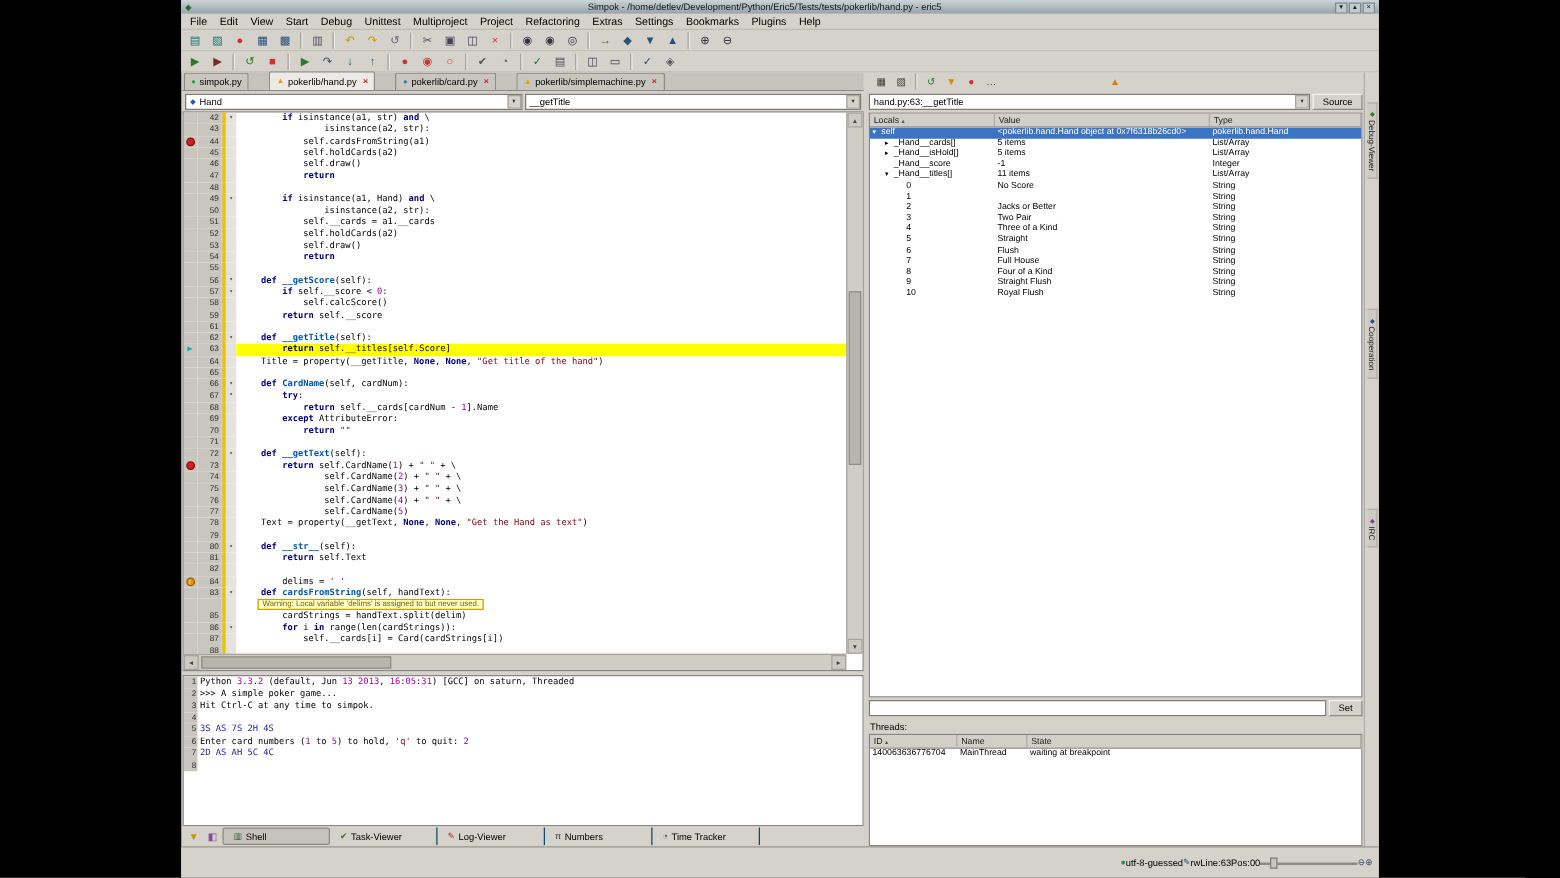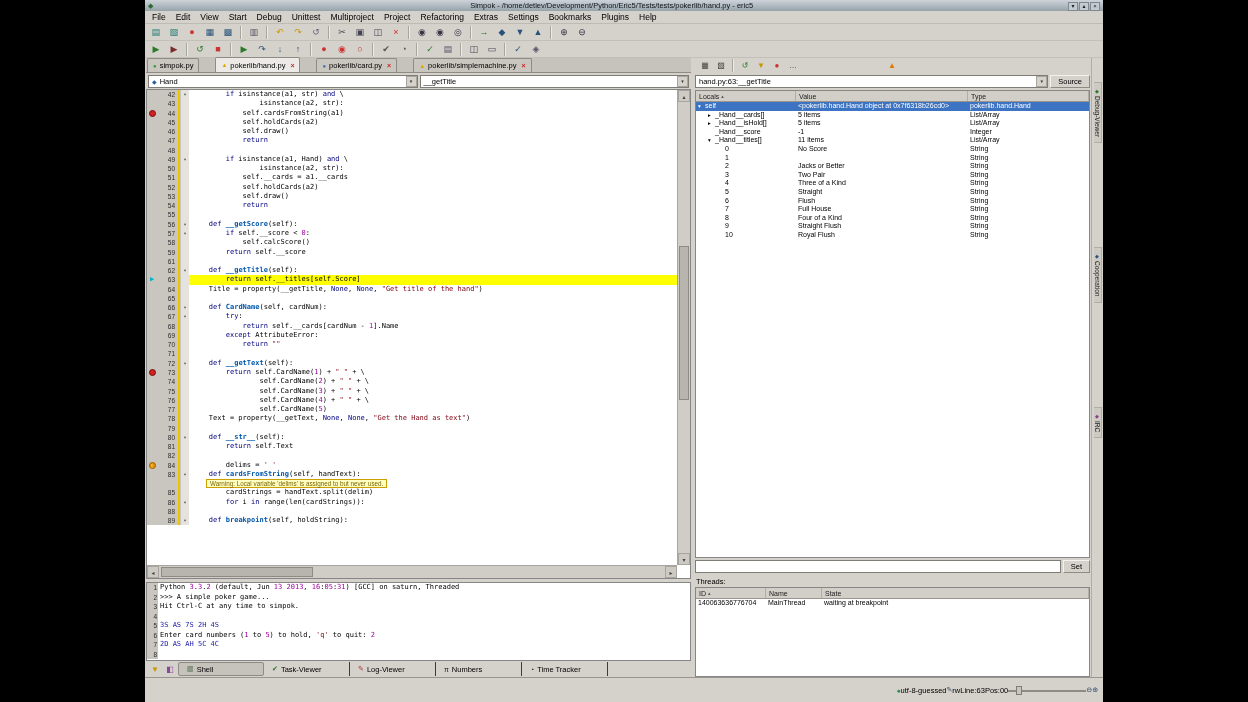--- a/index.html
+++ b/index.html
@@ -37,34 +37,34 @@
 .ed-num{width:19px;flex:none;background:#c9c5bf;font-family:"Liberation Sans",sans-serif;font-size:6.5px;color:#2c2c2c;text-align:right;padding-right:2px}
 .ed-chg{width:4px;flex:none;background:#c9c5bf;position:relative}
 .ed-chg.changed:after{content:"";position:absolute;left:1px;top:0;bottom:0;width:2px;background:#ecc400}
 .ed-fold{width:8px;flex:none;background:#e6e3de;color:#2a4a3a;font-size:5px;text-align:center;line-height:9.3px}
 .ed-code{flex:1;padding-left:3px;overflow:hidden}
 .ed-row.current .ed-code{background:#ffff00}
 .mk{position:absolute;left:1.5px;top:1px;width:7px;height:7px;border-radius:50%;text-align:center}
 .mk.bp{background:#d42020;border:1px solid #7a0c0c}
 .mk.cur{color:#00b4c4;font-size:7px;line-height:7px;background:none}
 .mk.warn{background:#e89400;border:1px solid #9a6000;color:#fff;font-size:5px;line-height:6px;font-family:"Liberation Sans",sans-serif}
-.tok-kw{color:#00007f;font-weight:normal}
+.tok-kw{color:#00007f;font-weight:bold}
 .tok-str{color:#7f0010}
 .tok-num{color:#a000a0}
 .tok-def{color:#0057ae;font-weight:bold}
 .annot-box{display:inline-block;margin-left:14px;background:#ffffc4;border:1px solid #c8a000;color:#7a6400;font-family:"Liberation Sans",sans-serif;font-size:6.3px;line-height:7.5px;padding:0 3px;height:9px}
 .vscroll{position:absolute;top:0;right:0;bottom:13px;width:13px;background:#d0ccc6;border-left:1px solid #a8a49e;display:flex;flex-direction:column}
 .hscroll{position:absolute;left:0;right:13px;bottom:0;height:13px;background:#d0ccc6;border-top:1px solid #a8a49e;display:flex}
 .sc-btn{flex:none;width:12px;height:12px;font-size:6px;text-align:center;line-height:12px;color:#444;background:#cdc9c3;border:1px solid #a8a49e}
 .sc-track{flex:1;position:relative}
 .sc-thumb{position:absolute;background:#b8b4ae;border:1px solid #8e8a84}
 .sc-thumb.v{left:1px;right:1px;top:32%;height:34%}
 .sc-thumb.h{top:1px;bottom:1px;left:2px;width:30%}
 .splitter-h{height:3px;flex:none;background:#d5d1cb}
-.shell{height:79px;flex:none;background:#fff;border:1px solid #868686;overflow:hidden}
+.shell{height:121px;flex:none;background:#fff;border:1px solid #868686;overflow:hidden}
 .sh-row{display:flex;height:9.5px;line-height:9.5px;font-family:"DejaVu Sans Mono",monospace;font-size:7px;white-space:pre}
 .sh-num{width:11px;flex:none;background:#c9c5bf;font-family:"Liberation Sans",sans-serif;font-size:6.5px;color:#2c2c2c;text-align:right;padding-right:1px}
 .sh-text{flex:1;padding-left:2px;overflow:hidden}
 .sh-row.out .sh-text{color:#2222aa}
 .bottombar{height:16px;flex:none;display:flex;align-items:center;background:#d5d1cb;padding-left:2px}
 .bb-icon{width:14px;height:13px;display:inline-flex;align-items:center;justify-content:center;font-size:8px;margin-right:1px}
 .bb-tab{display:inline-flex;align-items:center;gap:3px;height:14px;padding:0 8px;font-size:7.5px;border-right:1px solid #0c4a6e;min-width:86px}
 .bb-tab.active{background:#c6c2bc;border:1px solid #8e8a84;border-radius:2px}
 .bb-tab-ic{font-size:7px}
 .splitter-v{width:4px;flex:none;background:#d5d1cb}
@@ -264,20 +264,21 @@
             <div class="ed-row"><span class="ed-marker"></span><span class="ed-num">78</span><span class="ed-chg changed"></span><span class="ed-fold"></span><span class="ed-code">    Text = property(__getText, <span class="tok-kw">None</span>, <span class="tok-kw">None</span>, <span class="tok-str">"Get the Hand as text"</span>)</span></div>
             <div class="ed-row"><span class="ed-marker"></span><span class="ed-num">79</span><span class="ed-chg changed"></span><span class="ed-fold"></span><span class="ed-code"></span></div>
             <div class="ed-row"><span class="ed-marker"></span><span class="ed-num">80</span><span class="ed-chg changed"></span><span class="ed-fold">▾</span><span class="ed-code">    <span class="tok-kw">def</span> <span class="tok-def">__str__</span>(self):</span></div>
             <div class="ed-row"><span class="ed-marker"></span><span class="ed-num">81</span><span class="ed-chg changed"></span><span class="ed-fold"></span><span class="ed-code">        <span class="tok-kw">return</span> self.Text</span></div>
             <div class="ed-row"><span class="ed-marker"></span><span class="ed-num">82</span><span class="ed-chg changed"></span><span class="ed-fold"></span><span class="ed-code"></span></div>
             <div class="ed-row"><span class="ed-marker"><span class="mk warn">!</span></span><span class="ed-num">84</span><span class="ed-chg changed"></span><span class="ed-fold"></span><span class="ed-code">        delims = <span class="tok-str">' '</span></span></div>
             <div class="ed-row"><span class="ed-marker"></span><span class="ed-num">83</span><span class="ed-chg changed"></span><span class="ed-fold">▾</span><span class="ed-code">    <span class="tok-kw">def</span> <span class="tok-def">cardsFromString</span>(self, handText):</span></div>
             <div class="ed-row"><span class="ed-marker"></span><span class="ed-num"></span><span class="ed-chg changed"></span><span class="ed-fold"></span><span class="ed-code"><span class="annot-box">Warning: Local variable 'delims' is assigned to but never used.</span></span></div>
             <div class="ed-row"><span class="ed-marker"></span><span class="ed-num">85</span><span class="ed-chg changed"></span><span class="ed-fold"></span><span class="ed-code">        cardStrings = handText.split(delim)</span></div>
             <div class="ed-row"><span class="ed-marker"></span><span class="ed-num">86</span><span class="ed-chg changed"></span><span class="ed-fold">▾</span><span class="ed-code">        <span class="tok-kw">for</span> i <span class="tok-kw">in</span> range(len(cardStrings)):</span></div>
+            <div class="ed-row"><span class="ed-marker"></span><span class="ed-num">87</span><span class="ed-chg changed"></span><span class="ed-fold"></span><span class="ed-code">            self.__cards[i] = Card(cardStrings[i])</span></div>
             <div class="ed-row"><span class="ed-marker"></span><span class="ed-num">88</span><span class="ed-chg changed"></span><span class="ed-fold"></span><span class="ed-code"></span></div>
             <div class="ed-row"><span class="ed-marker"></span><span class="ed-num">89</span><span class="ed-chg changed"></span><span class="ed-fold">▾</span><span class="ed-code">    <span class="tok-kw">def</span> <span class="tok-def">breakpoint</span>(self, holdString):</span></div>
           </div>
         <div class="vscroll">
           <span class="sc-btn">▴</span>
           <span class="sc-track">
               <span class="sc-thumb v"></span>
             </span>
           <span class="sc-btn">▾</span>
         </div>

